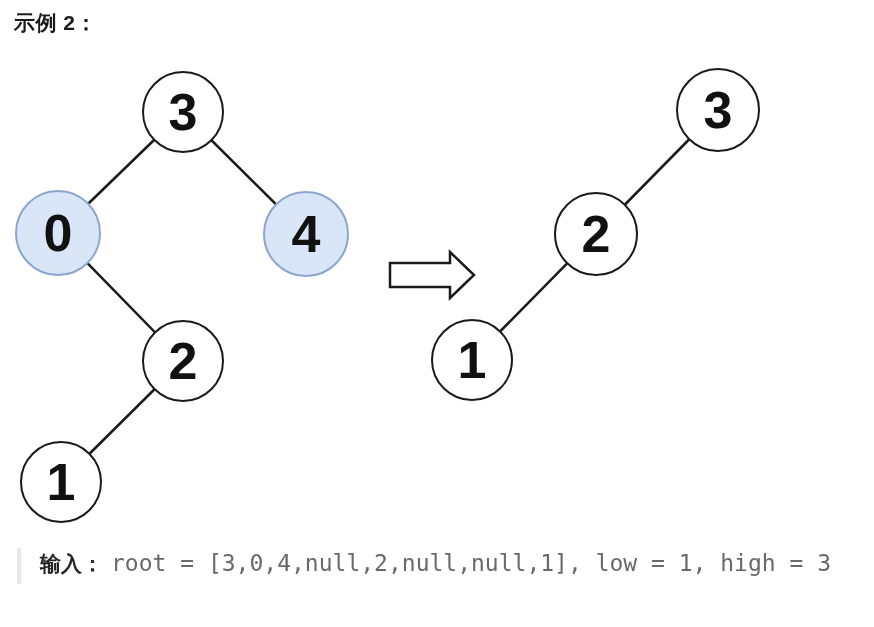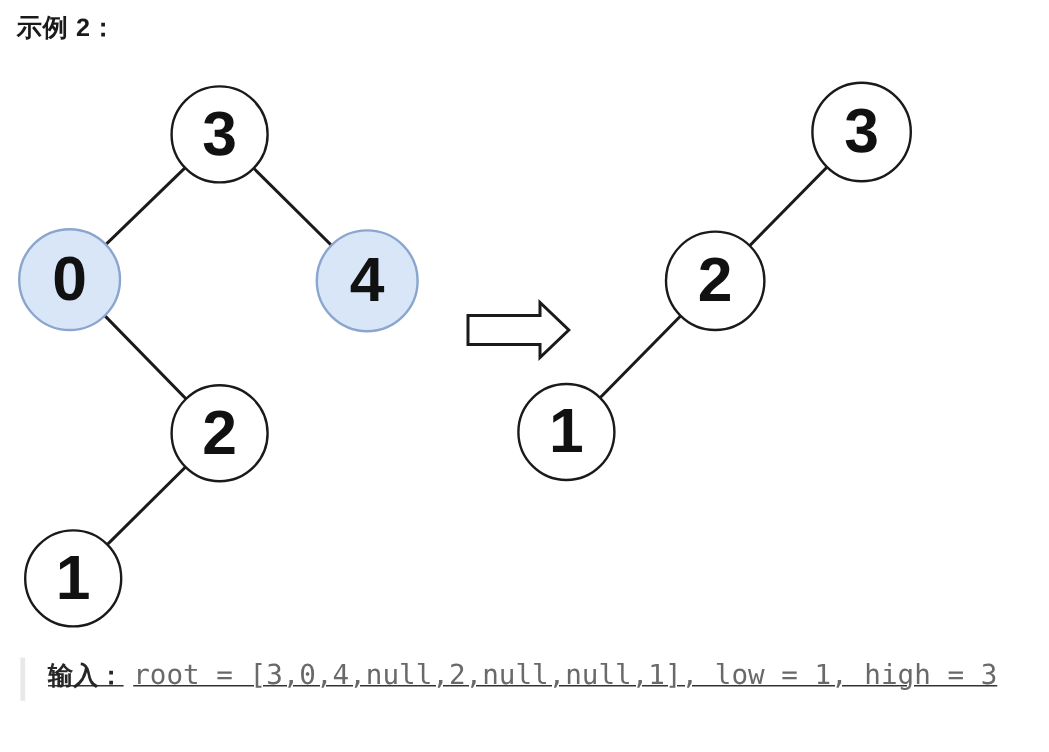--- a/index.html
+++ b/index.html
@@ -30,21 +30,20 @@
     color:#111111;
   }
   .node.hl {
     background:var(--highlight-fill,#d9e6f7);
     border:2px solid var(--highlight-border,#8ba6ce);
   }
   .example-block {
     position:absolute; left:17px; top:548px;
     border-left:4px solid var(--block-border,#e8e8e8);
     padding:1px 0 1px 19px;
-    text-decoration:underline;
   }
   .io-line { line-height:34px; white-space:pre; }
   .io-label {
     font:700 21px "Liberation Sans", sans-serif;
     color:var(--label-text,#262626);
     margin-right:8px;
   }
   .io-value {
     font:400 23px "DejaVu Sans Mono", monospace;
     color:var(--mono-text,#696969);

